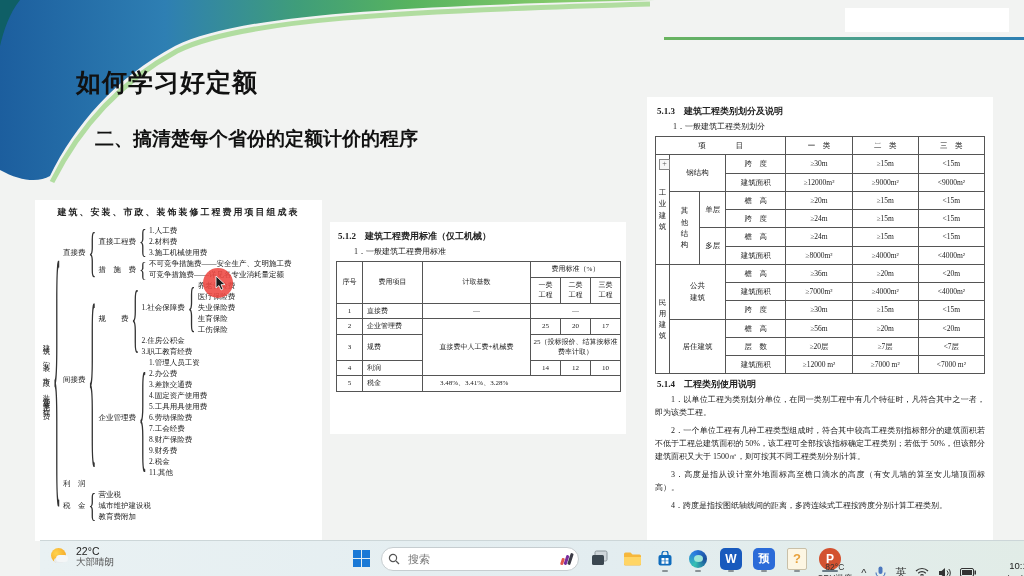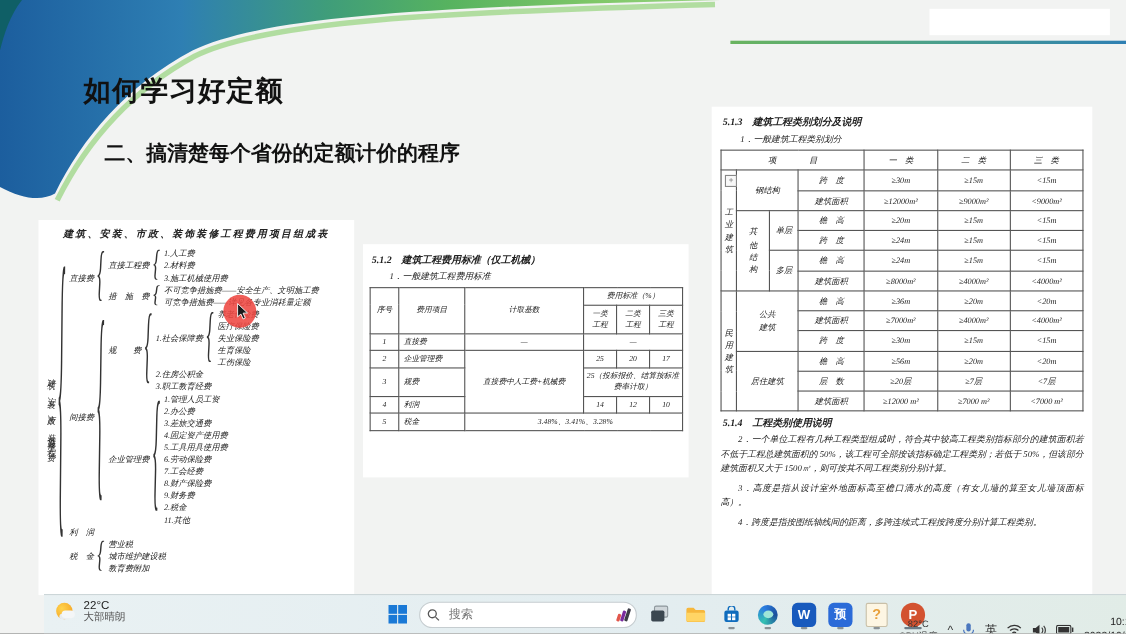--- a/index.html
+++ b/index.html
@@ -8,21 +8,21 @@
   
   #wave{position:absolute;left:0;top:0;}
   .white-strip{position:absolute;left:845px;top:8px;width:164px;height:24px;background:#fff;}
   .grad-line{position:absolute;left:664px;top:37px;width:360px;height:3px;
              background:linear-gradient(90deg,#6ab45f,#4ba08a,#2e7fb3);}
   
   .slide-title{position:absolute;left:76px;top:66px;font-size:25px;font-weight:bold;letter-spacing:1px;}
   .slide-subtitle{position:absolute;left:95px;top:126px;font-size:19px;font-weight:bold;}
   .slide-point{position:absolute;left:36px;top:168px;font-size:17px;color:#1b1b1b;}
   
-  .doc{position:absolute;background:#fff;color:#222;font-family:"Liberation Serif",serif;font-style:italic;}
+  .doc{position:absolute;background:#fff;color:#222;font-family:"Liberation Serif",serif;}
   #doc-left{left:35px;top:200px;width:287px;height:341px;padding:4px 6px;box-sizing:border-box;}
   #doc-mid{left:330px;top:222px;width:296px;height:212px;padding:6px 6px;box-sizing:border-box;}
   #doc-right{left:647px;top:97px;width:346px;height:444px;padding:6px 8px;box-sizing:border-box;overflow:hidden;}
   .doc-sec{font-weight:bold;font-size:9px;margin:2px 0 3px 2px;}
   .doc-sub{font-size:8px;margin:0 0 4px 18px;}
   
   .tree-title{text-align:center;font-weight:bold;font-size:9px;letter-spacing:2px;margin:2px 0 6px;}
   .t-row{display:flex;align-items:center;}
   .t-label{white-space:nowrap;font-size:7.5px;line-height:11px;margin:0 3px;}
   .t-kids{display:flex;flex-direction:column;justify-content:center;}
@@ -291,21 +291,21 @@
           <tr>
             <td>4</td>
             <td style="text-align: left; padding-left: 4px;">利润</td>
             <td>14</td>
             <td>12</td>
             <td>10</td>
           </tr>
           <tr>
             <td>5</td>
             <td style="text-align: left; padding-left: 4px;">税金</td>
-            <td colspan="4" style="text-align: center; padding-left: 4px;">3.48%、3.41%、3.28%</td>
+            <td colspan="4" style="text-align: left; padding-left: 17px;">3.48%、3.41%、3.28%</td>
           </tr>
         </tbody>
     </table>
   </div>
 
   <div class="doc" id="doc-right">
     <div class="doc-sec">5.1.3　建筑工程类别划分及说明</div>
     <div class="doc-sub" style="position:relative">
       <span class="expand-box">+</span>
       <span>1．一般建筑工程类别划分</span>
@@ -414,20 +414,21 @@
           <tr>
             <td>建筑面积</td>
             <td>≥12000 m²</td>
             <td>≥7000 m²</td>
             <td>&lt;7000 m²</td>
           </tr>
         </tbody>
     </table>
     <div class="notes">
       <div class="doc-sec">5.1.4　工程类别使用说明</div>
+      <p>1．以单位工程为类别划分单位，在同一类别工程中有几个特征时，凡符合其中之一者，即为该类工程。</p>
       <p>2．一个单位工程有几种工程类型组成时，符合其中较高工程类别指标部分的建筑面积若不低于工程总建筑面积的 50%，该工程可全部按该指标确定工程类别；若低于 50%，但该部分建筑面积又大于 1500㎡，则可按其不同工程类别分别计算。</p>
       <p>3．高度是指从设计室外地面标高至檐口滴水的高度（有女儿墙的算至女儿墙顶面标高）。</p>
       <p>4．跨度是指按图纸轴线间的距离，多跨连续式工程按跨度分别计算工程类别。</p>
     </div>
   </div>
 
   <div id="red-cursor">
     <svg width="12" height="16" viewBox="0 0 12 16">
       <path d="M1,1 L1,13 L4,10.5 L6,15 L8,14 L6,9.7 L10,9.5 Z" fill="#1a1a1a" stroke="#fff" stroke-width="0.8"></path>
     </svg>

